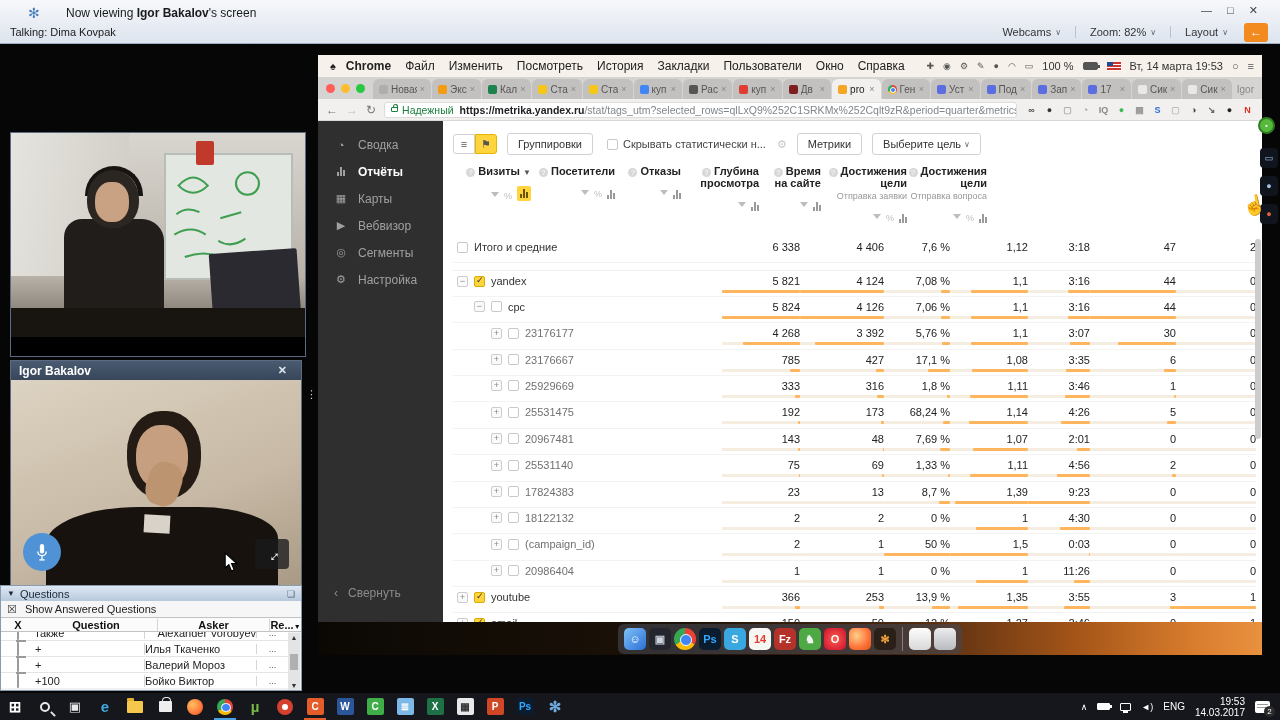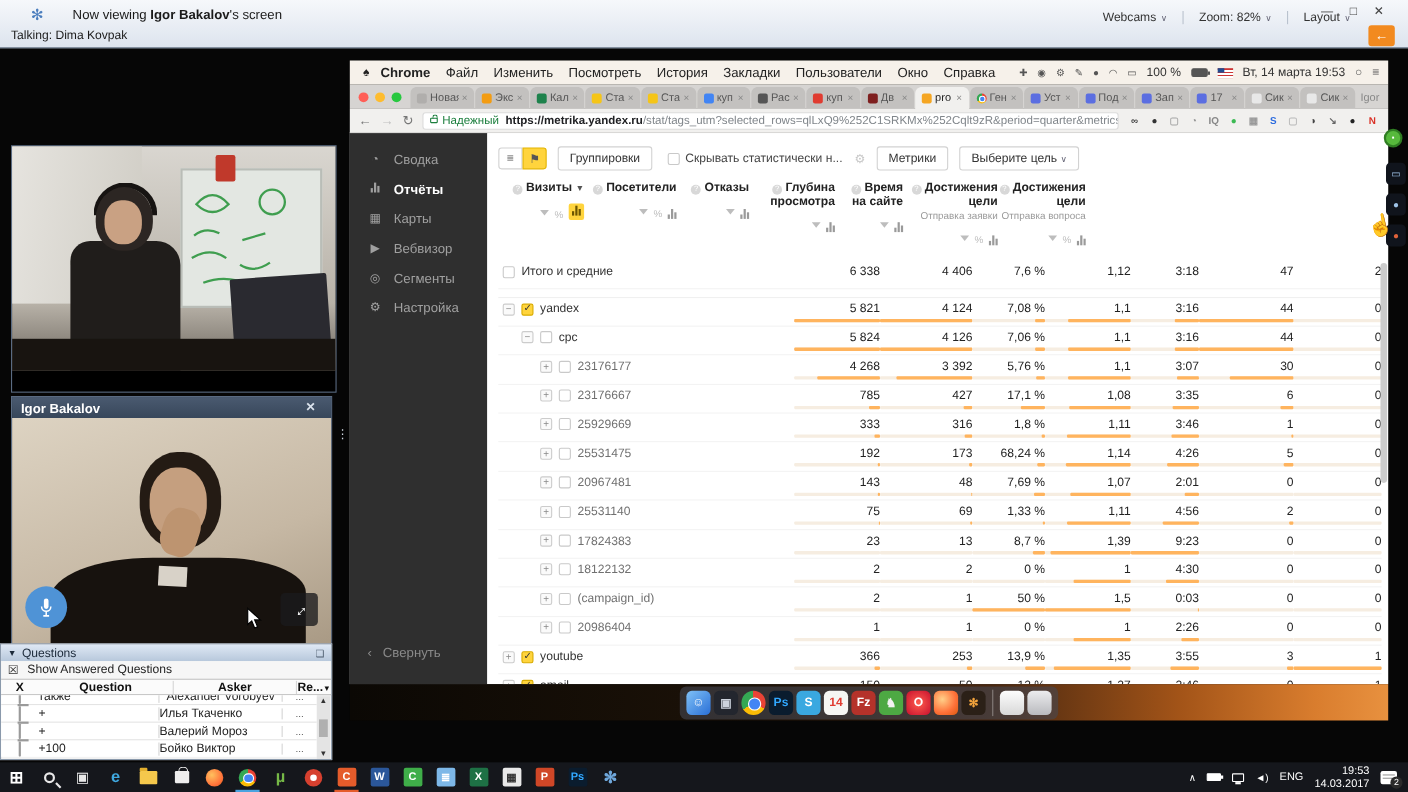--- a/index.html
+++ b/index.html
@@ -5,21 +5,21 @@
 *{box-sizing:border-box;margin:0;padding:0}
 html,body{width:1280px;height:720px;overflow:hidden}
 body{position:relative;font-family:"Liberation Sans",sans-serif;background:#060606;-webkit-font-smoothing:antialiased}
 
 
 .topbar{position:absolute;left:0;top:0;width:1280px;height:44px;background:linear-gradient(#f6f8fb,#dde4ee);border-bottom:1px solid #9fb0c4;color:#1a1a1a;z-index:40}
 .tb-logo{position:absolute;left:28px;top:5px;font-size:14px;color:#4a7dbd}
 .tb-line1{position:absolute;left:66px;top:6px;font-size:12px}
 .tb-line2{position:absolute;left:10px;top:26px;font-size:11px}
 .tb-winctl{position:absolute;right:16px;top:4px;font-size:11px;color:#444;letter-spacing:6px}
-.tb-controls{position:absolute;right:46px;top:10px;font-size:11px;color:#333;display:flex;gap:8px;align-items:center}
+.tb-controls{position:absolute;right:46px;top:26px;font-size:11px;color:#333;display:flex;gap:8px;align-items:center}
 .tb-ctl{display:flex;gap:4px;align-items:center;padding:0 6px;cursor:default}
 .tb-sep{width:1px;height:12px;background:#b9c2ce}
 .chev{font-size:8px;color:#667}
 .tb-grab{position:absolute;right:12px;top:23px;width:24px;height:19px;background:#f28a1f;border-radius:3px;color:#fff;font-size:12px;text-align:center;line-height:18px}
 
 
 .stage{position:absolute;left:0;top:44px;width:1280px;height:649px;background:#060606}
 
 
 .mac{position:absolute;left:318px;top:11px;width:944px;height:600px;background:#000}
@@ -1100,21 +1100,21 @@
                   <i style="width:0%"></i>
                 </div>
               </div>
               <div class="cell" style="width: 78px;">
                 <div>1</div>
                 <div class="track">
                   <i style="width:67%"></i>
                 </div>
               </div>
               <div class="cell" style="width: 62px;">
-                <div>2:26</div>
+                <div>11:26</div>
                 <div class="track">
                   <i style="width:26%"></i>
                 </div>
               </div>
               <div class="cell" style="width: 86px;">
                 <div>0</div>
                 <div class="track">
                   <i style="width:0%"></i>
                 </div>
               </div>
@@ -1302,21 +1302,21 @@
     <span class="qc1">X</span>
     <span class="qc2">Question</span>
     <span class="qc3">Asker</span>
     <span class="qc4"><span>Re...</span><span style="font-size:7px">▼</span></span>
   </div>
   <div class="q-body">
     <div class="q-rows" id="q-rows">
         <div class="qrow">
           <span class="qc1"><span class="trash"></span></span>
           <span class="qc2" style="text-align: left;">также</span>
-          <span class="qc3" style="text-align: center;">Alexander Vorobyev</span>
+          <span class="qc3" style="text-align: right;">Alexander Vorobyev</span>
           <span class="qc4 q-more">...</span>
         </div>
         <div class="qrow">
           <span class="qc1"><span class="trash"></span></span>
           <span class="qc2" style="text-align: left;">+</span>
           <span class="qc3" style="text-align: left;">Илья Ткаченко</span>
           <span class="qc4 q-more">...</span>
         </div>
         <div class="qrow">
           <span class="qc1"><span class="trash"></span></span>

